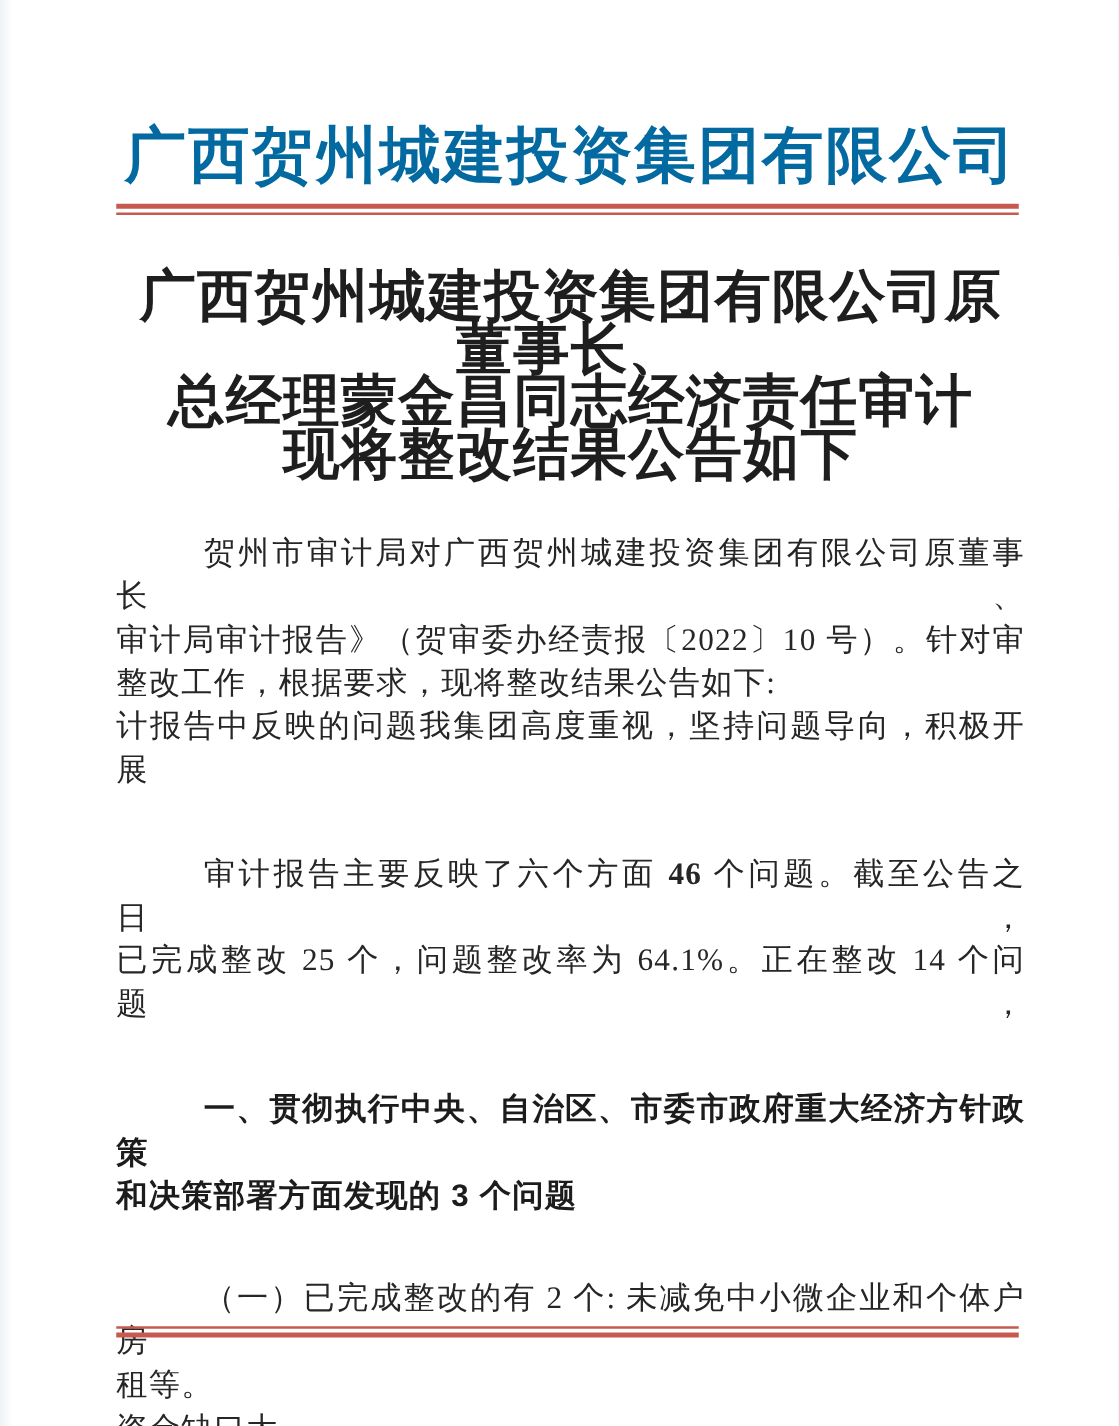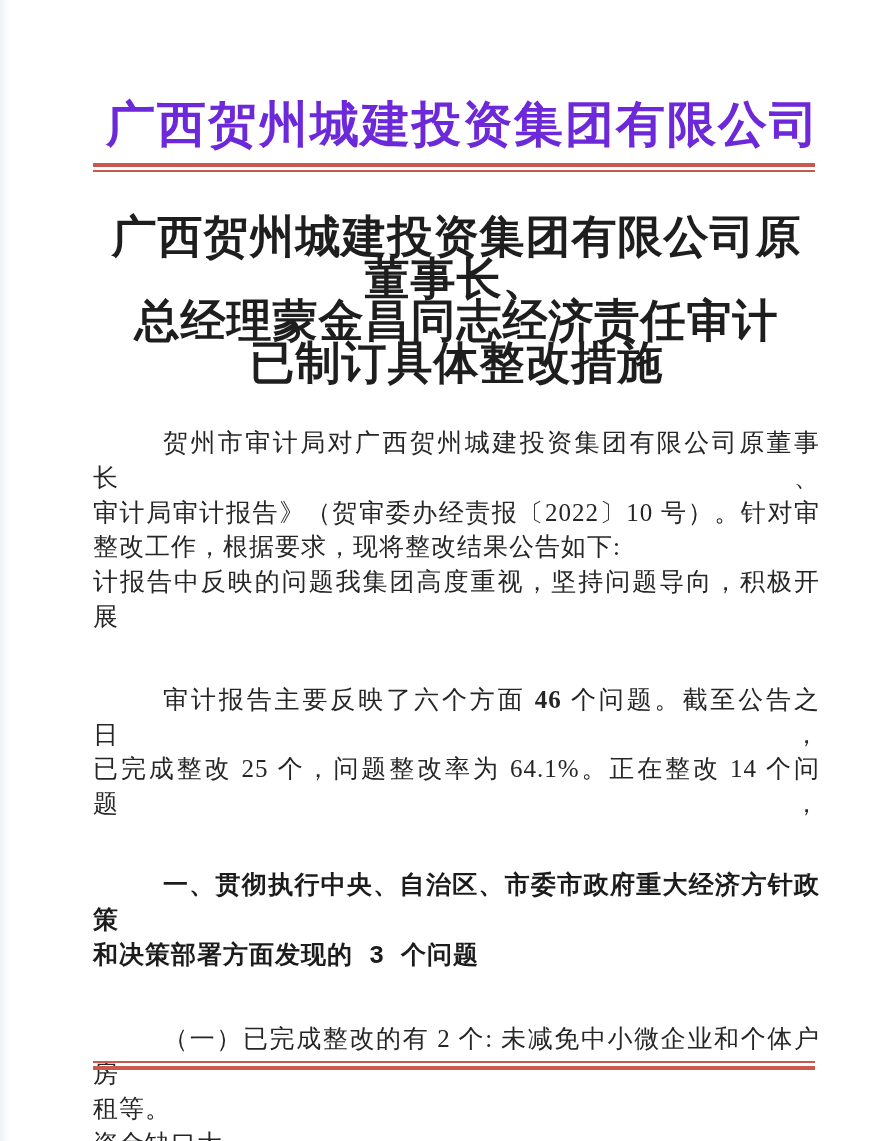--- a/index.html
+++ b/index.html
@@ -13,24 +13,24 @@
   }
   
   .page::before {
     content:"";
     position:absolute; left:0; top:0; bottom:0; width:10px;
     background:linear-gradient(to right, rgba(190,205,215,0.25), rgba(255,255,255,0));
     pointer-events:none;
   }
   .letterhead {
     position:absolute; top:92px; left:93px; width:727px;
-    text-align:right;
+    text-align:center;
     font-size:49px; font-weight:bold;
     letter-spacing:2px;
-    color:#6d28d9;
+    color:#0369a1;
     line-height:66px;
     white-space:nowrap;
   }
   .rule { position:absolute; left:93px; width:722px; background:#c75a4f; }
   .rule-hd-thick { top:163px; height:4px; }
   .rule-hd-thin  { top:170px; height:2px; }
   .rule-ft-thin  { top:1061px; height:2px; }
   .rule-ft-thick { top:1066px; height:4px; }
   .doc-title {
     position:absolute; top:216px; left:93px; width:727px;
@@ -44,40 +44,40 @@
     position:absolute; top:378px; left:93px; width:727px;
     font-size:25px;
     line-height:34.8px;
     letter-spacing:1px;
     color:#262626;
   }
   .line { text-align:left; text-align-last:left; }
   .just { text-align:justify; text-align-last:justify; }
   .indent { text-indent:70px;margin-top:48px; }
   .hd {
-    font-family:Liberation Mono, monospace;
+    font-family:Liberation Sans, sans-serif;
     font-weight:bold;
     color:#1c1c1c;
   }
   .b { font-weight:bold; }
 </style>
 </head>
 <body>
 
 <div class="page">
 
   <div class="letterhead">广西贺州城建投资集团有限公司</div>
 
   <div class="rule rule-hd-thick"></div>
   <div class="rule rule-hd-thin"></div>
 
   <div class="doc-title">
     <div>广西贺州城建投资集团有限公司原董事长、</div>
     <div>总经理蒙金昌同志经济责任审计</div>
-    <div>已制订具体整改措施</div>
+    <div>现将整改结果公告如下</div>
   </div>
 
   <div class="body-text">
     <div class="line just indent">贺州市审计局对广西贺州城建投资集团有限公司原董事长、</div>
     <div class="line just">审计局审计报告》（贺审委办经责报〔2022〕10 号）。针对审</div>
     <div class="line">整改工作，根据要求，现将整改结果公告如下:</div>
     <div class="line just">计报告中反映的问题我集团高度重视，坚持问题导向，积极开展</div>
     <div class="line just indent"><span>审计报告主要反映了六个方面 </span><span class="b">46</span><span> 个问题。截至公告之日，</span></div>
     <div class="line just">已完成整改 25 个，问题整改率为 64.1%。正在整改 14 个问题，</div>
     <div class="line just indent hd">一、贯彻执行中央、自治区、市委市政府重大经济方针政策</div>

